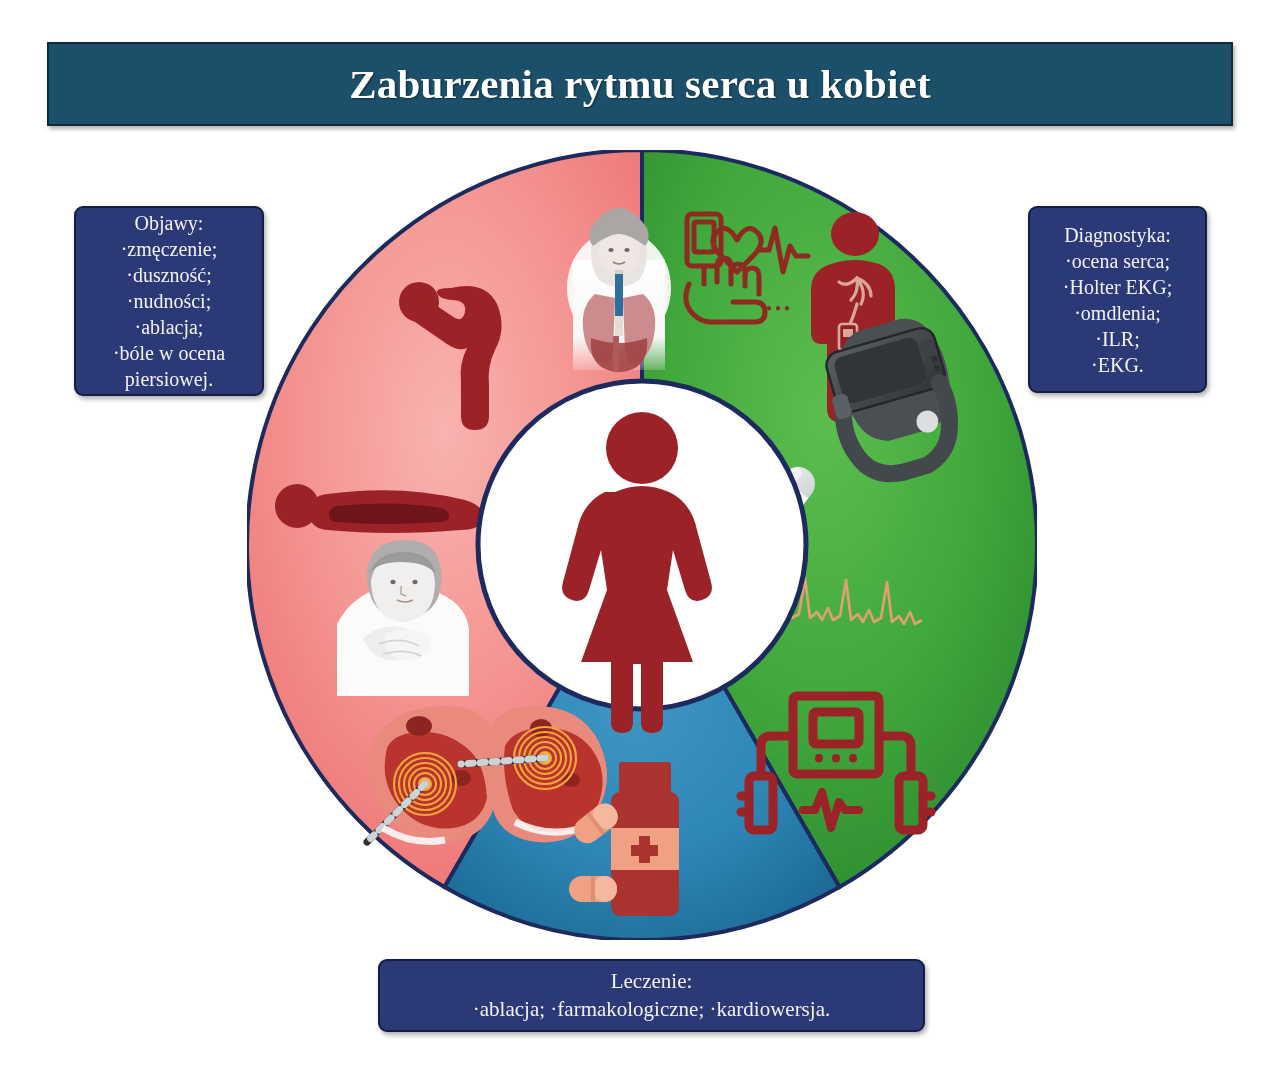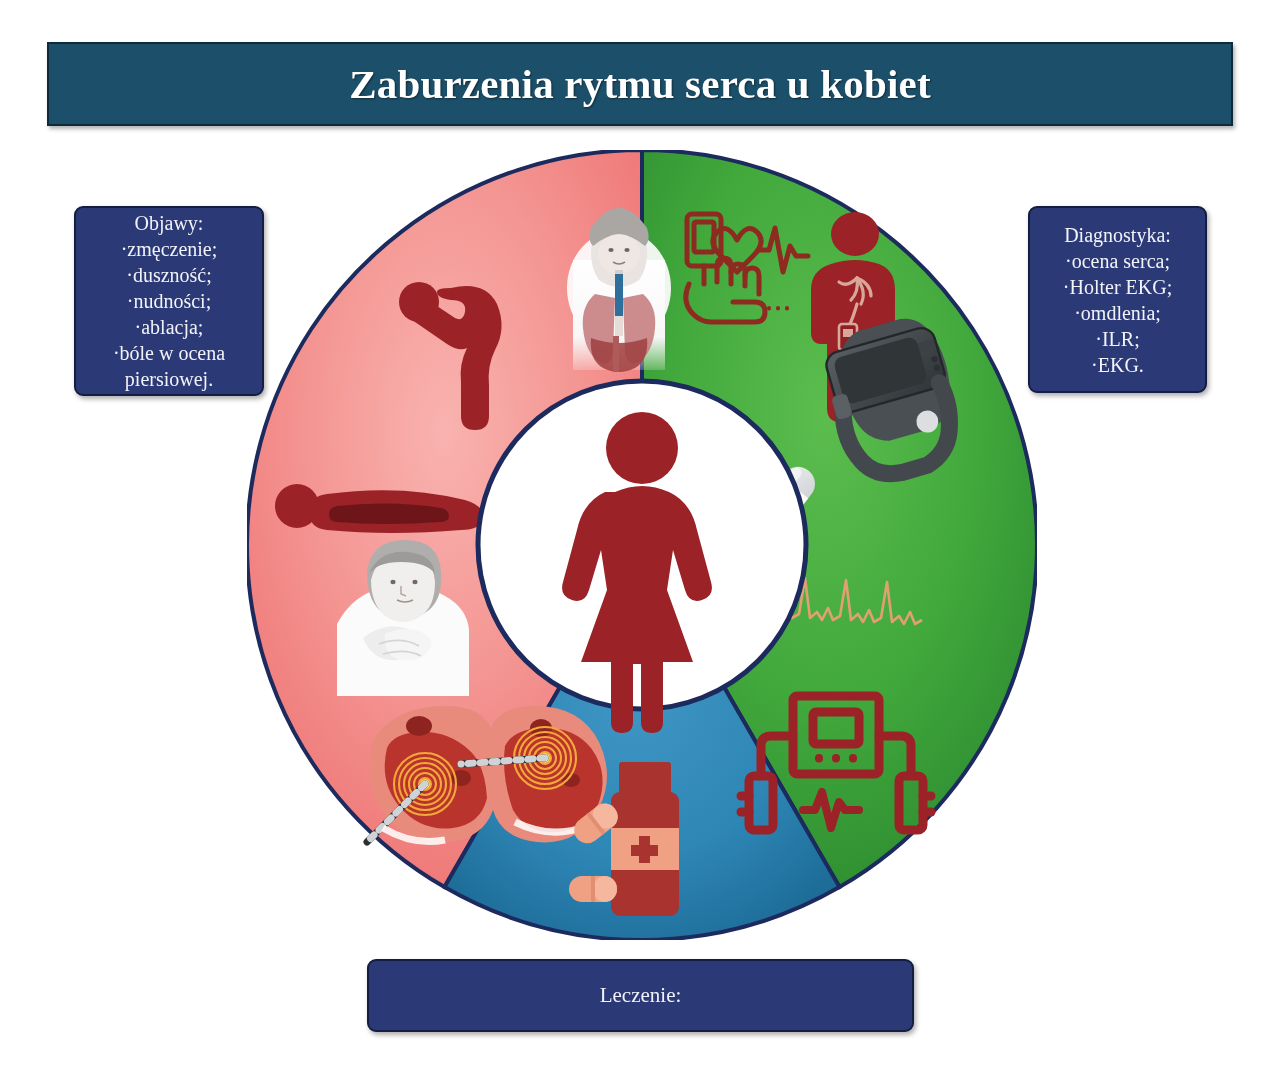--- a/index.html
+++ b/index.html
@@ -79,21 +79,21 @@
     width: 190px;
     height: 190px;
   }
   #callout-diagnostics {
     left: 1028px;
     top: 206px;
     width: 179px;
     height: 187px;
   }
   #callout-treatment {
-    left: 367px;
+    left: 378px;
     top: 959px;
     width: 547px;
     height: 73px;
     padding: 22px 12px;
   }
   #callout-treatment .c-head { font-size: 21px; }
   #callout-treatment .c-item { font-size: 21px; }
 
   
   .pictogram { pointer-events: none; }
@@ -374,15 +374,16 @@
     <div class="c-line c-head">Diagnostyka:</div>
     <div class="c-line c-item">·ocena serca;</div>
     <div class="c-line c-item">·Holter EKG;</div>
     <div class="c-line c-item">·omdlenia;</div>
     <div class="c-line c-item">·ILR;</div>
     <div class="c-line c-item">·EKG.</div>
   </div>
 
   <div class="callout" id="callout-treatment">
     <div class="c-line c-head">Leczenie:</div>
+    <div class="c-line c-item">·ablacja; ·farmakologiczne; ·kardiowersja.</div>
   </div>
 
 </div>
 
 </body></html>

